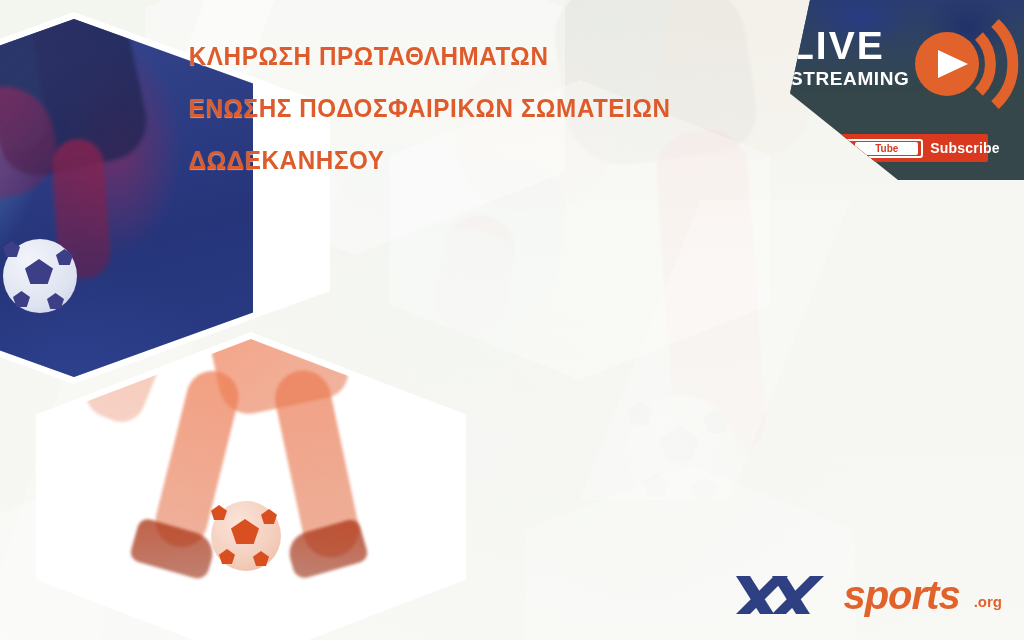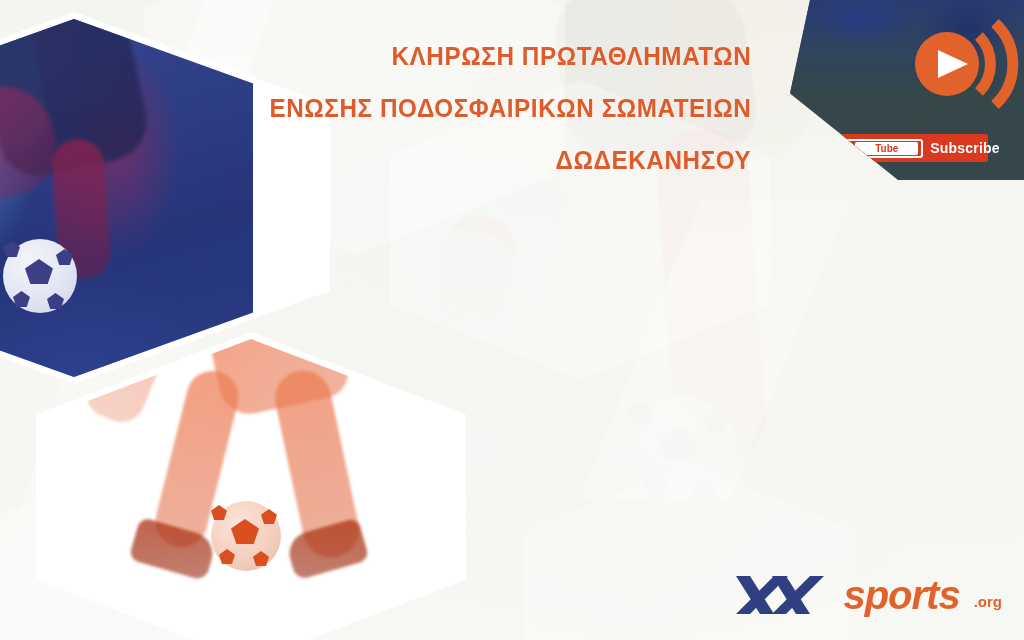--- a/index.html
+++ b/index.html
@@ -170,21 +170,21 @@
   .orange-ball .p{position:absolute;background:#d94f20;}
   .ob-c{left:20px;top:18px;width:28px;height:25px;clip-path:polygon(50% 0,100% 38%,81% 100%,19% 100%,0 38%);}
   .ob-a{left:0px;top:4px;width:16px;height:15px;clip-path:polygon(50% 0,100% 38%,81% 100%,19% 100%,0 38%);}
   .ob-b{left:50px;top:8px;width:16px;height:15px;clip-path:polygon(50% 0,100% 38%,81% 100%,19% 100%,0 38%);}
   .ob-d{left:8px;top:48px;width:16px;height:15px;clip-path:polygon(50% 0,100% 38%,81% 100%,19% 100%,0 38%);}
   .ob-e{left:42px;top:50px;width:16px;height:15px;clip-path:polygon(50% 0,100% 38%,81% 100%,19% 100%,0 38%);}
 
   
   .headline{
     position:absolute;left:180px;top:30px;width:580px;
-    text-align:right;
+    text-align:left;
     z-index:20;
   }
   .headline .line{
     display:block;
     color:#de5c2b;
     font-weight:bold;
     font-size:25px;
     letter-spacing:.6px;
     line-height:52px;
     white-space:nowrap;
@@ -325,20 +325,24 @@
 
   <div class="headline">
     <span class="line">ΚΛΗΡΩΣΗ ΠΡΩΤΑΘΛΗΜΑΤΩΝ</span>
     <span class="line">ΕΝΩΣΗΣ ΠΟΔΟΣΦΑΙΡΙΚΩΝ ΣΩΜΑΤΕΙΩΝ</span>
     <span class="line">ΔΩΔΕΚΑΝΗΣΟΥ</span>
   </div>
 
   <div class="live-banner">
     <div class="bn-photo"></div>
 
+    <div class="live-text">
+      <span class="live-word">LIVE</span>
+      <span class="stream-word">STREAMING</span>
+    </div>
 
     <svg class="live-icon" viewBox="0 0 110 96">
       <circle cx="37" cy="48" r="32" fill="#e2622c"></circle>
       <polygon points="28,34 58,48 28,62" fill="#ffffff"></polygon>
       <path d="M69 20 A40 40 0 0 1 69 76" fill="none" stroke="#e2622c" stroke-width="11" stroke-linecap="butt"></path>
       <path d="M85 7 A56 56 0 0 1 85 89" fill="none" stroke="#e2622c" stroke-width="11" stroke-linecap="butt"></path>
     </svg>
 
     <div class="yt-btn">
       <span class="yt-logo">

